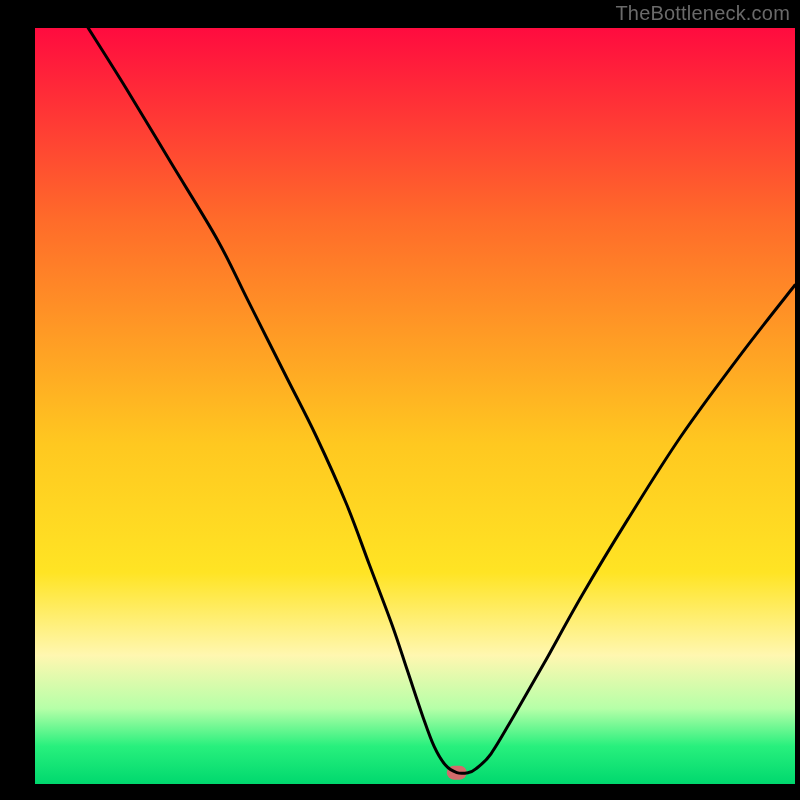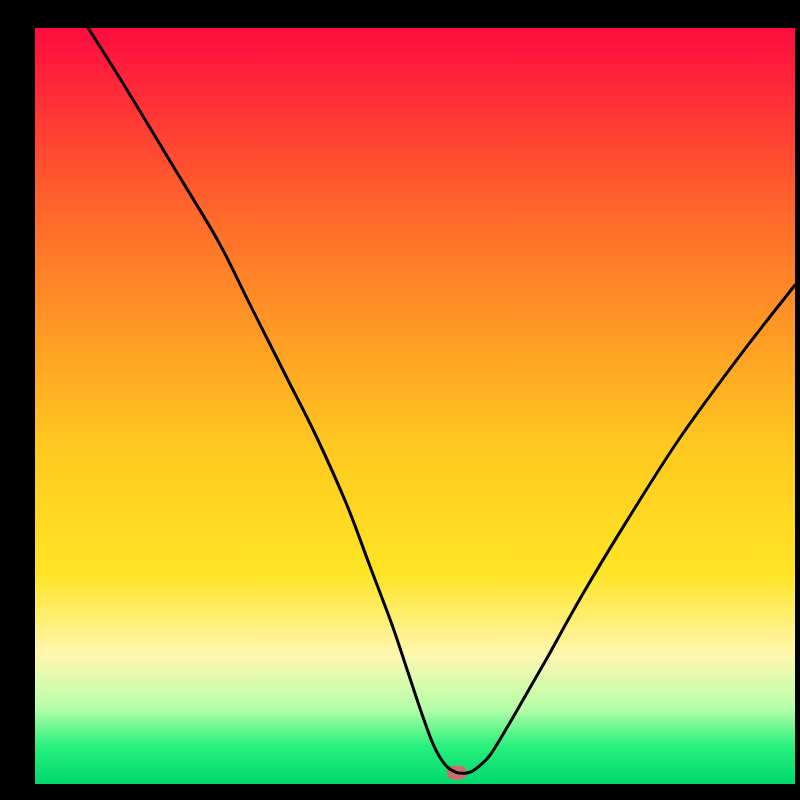--- a/index.html
+++ b/index.html
@@ -37,20 +37,21 @@
   .plot-area svg {
     display: block;
     width: 100%;
     height: 100%;
   }
 </style>
 </head>
 <body>
 
 <div class="frame">
+  <div class="watermark">TheBottleneck.com</div>
 
   <div class="plot-area">
     <svg viewBox="0 0 760 756" preserveAspectRatio="none">
       <defs>
         <linearGradient id="bg-grad" x1="0" y1="0" x2="0" y2="1">
             <stop offset="0%" stop-color="#ff0b3f"></stop>
             <stop offset="25%" stop-color="#ff6a2a"></stop>
             <stop offset="55%" stop-color="#ffc820"></stop>
             <stop offset="72%" stop-color="#ffe424"></stop>
             <stop offset="83%" stop-color="#fff7b0"></stop>

